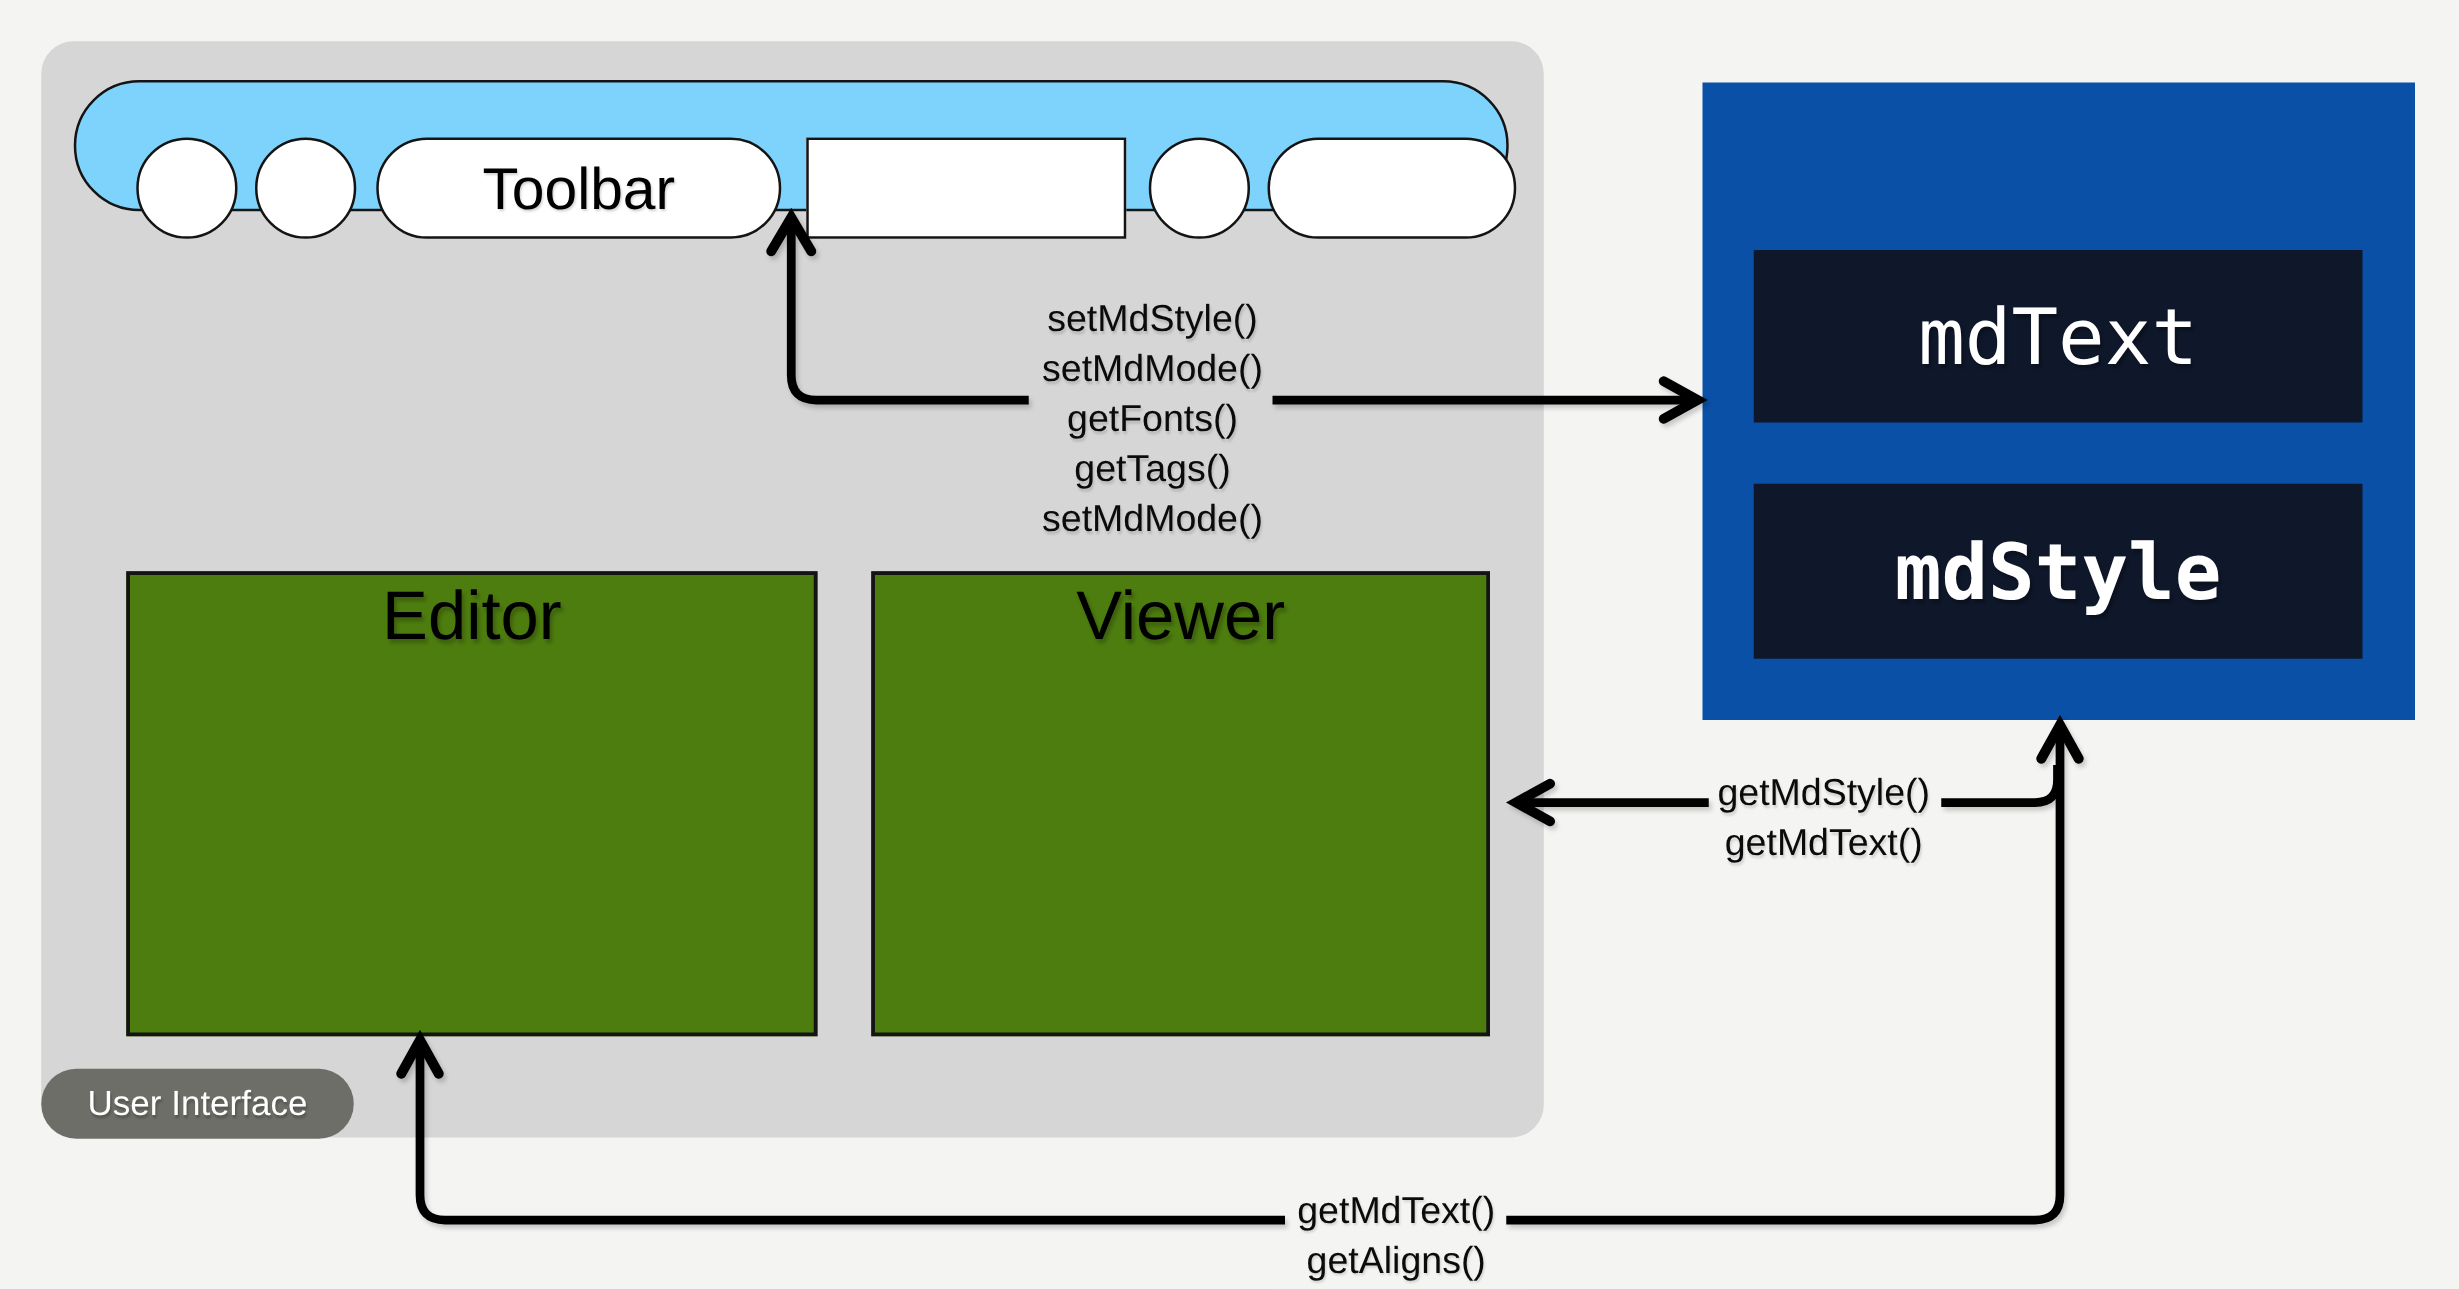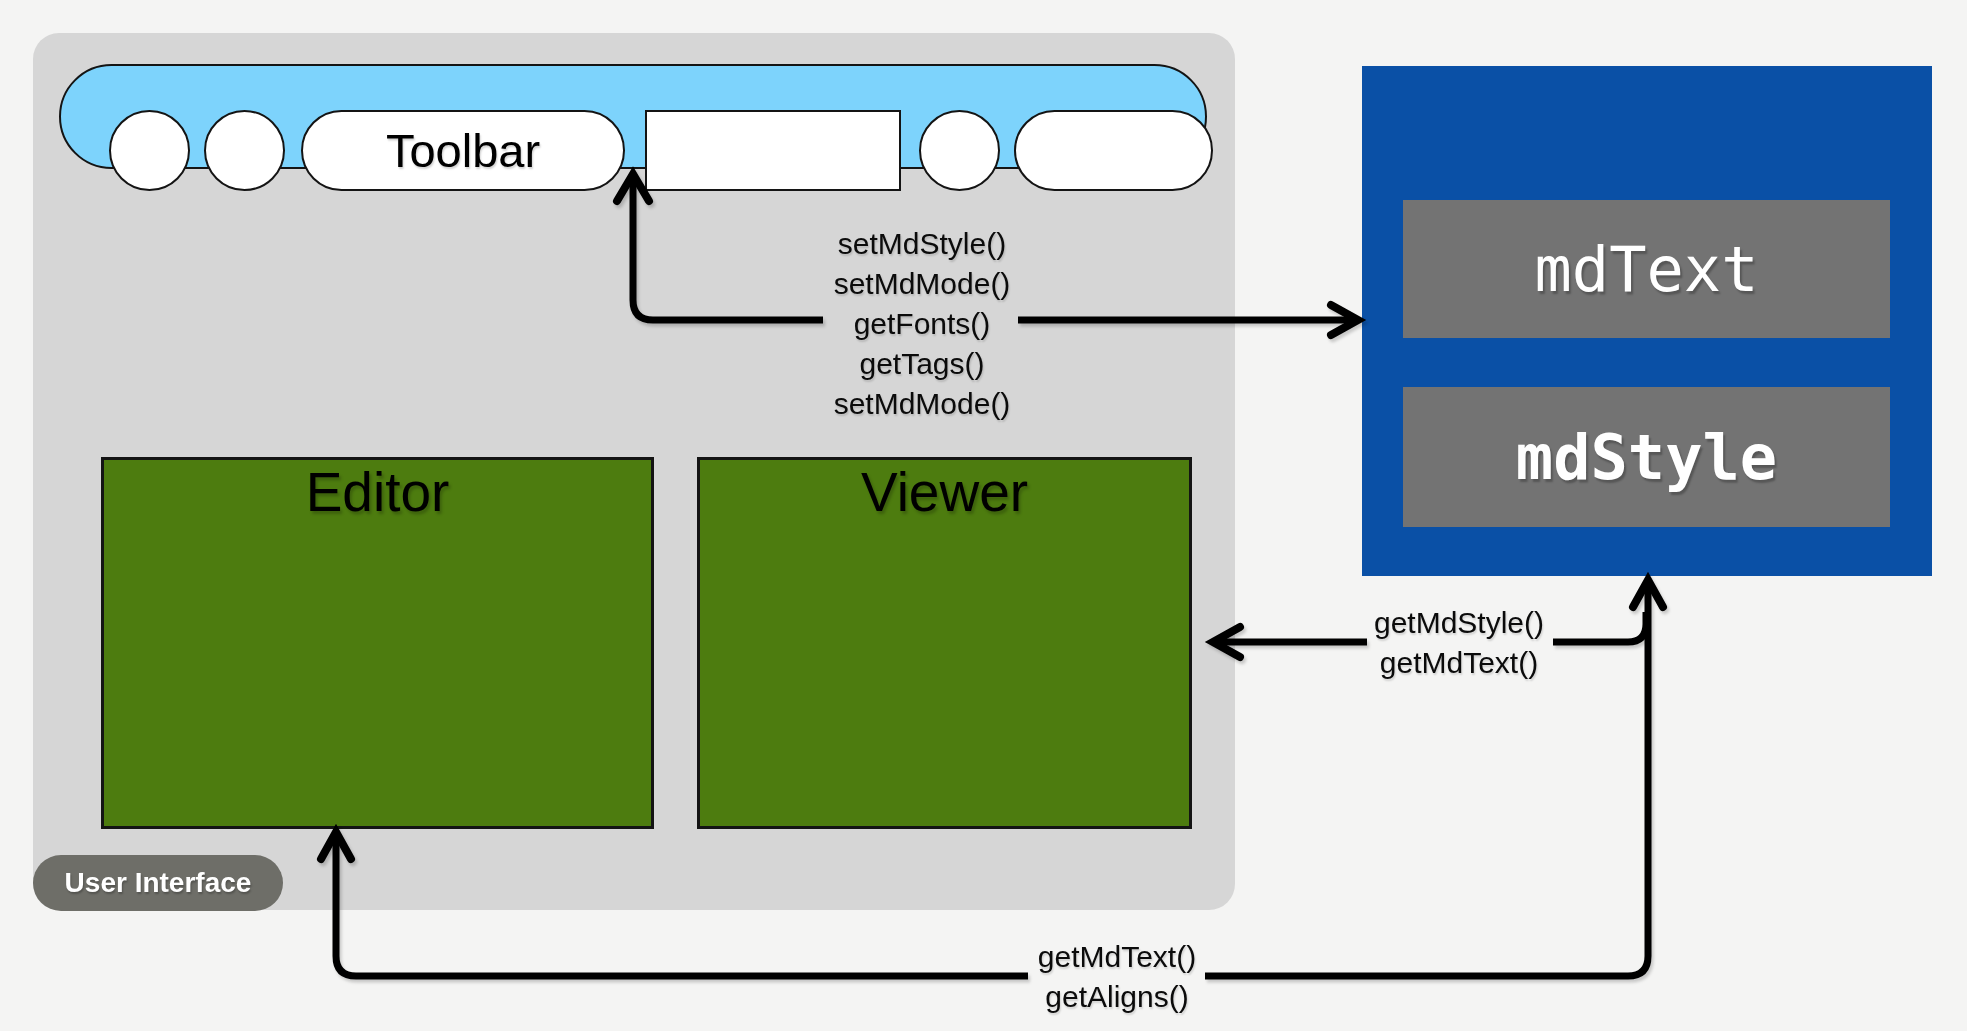--- a/index.html
+++ b/index.html
@@ -32,47 +32,48 @@
     display:flex;justify-content:center;margin-left:44px;
   }
   .editor-box{left:24px;top:424px;width:553px;height:372px;}
   .viewer-box{left:620px;top:424px;width:495px;height:372px;}
   .white-box span{font-size:55px;color:#000;text-shadow:2px 3px 3px rgba(0,0,0,.22);}
   
   .ui-badge{
     position:absolute;left:0px;top:822px;width:250px;height:56px;background:#6e6e68;
     border-radius:28px;display:flex;align-items:center;justify-content:center;
   }
-  .ui-badge span{color:#ffffff;font-size:28px;text-shadow:1px 2px 2px rgba(0,0,0,.25);font-weight:bold;}
+  .ui-badge span{color:#ffffff;font-size:28px;text-shadow:1px 2px 2px rgba(0,0,0,.25);}
   
   .service{
     position:absolute;left:1362px;top:66px;width:570px;height:510px;background:#0a50a6;
     font-family:"DejaVu Sans Mono","Liberation Mono",monospace;
   }
   .service-title{
     position:absolute;left:0;top:69px;width:100%;text-align:center;
     font-size:64px;line-height:64px;color:#ffffff;text-shadow:2px 3px 2px rgba(0,0,0,.25);
   }
   .store{
-    position:absolute;left:41px;width:487px;background:#737373;
+    position:absolute;left:41px;width:487px;background:#0f172a;
     display:flex;align-items:center;justify-content:center;
   }
   .store-mdtext{top:134px;height:138px;}
   .store-mdstyle{top:321px;height:140px;font-weight:bold;}
   .store span{font-size:62px;color:#ffffff;text-shadow:2px 3px 2px rgba(0,0,0,.25);}
   
   .connectors{position:absolute;left:0;top:0;width:1967px;height:1031px;
     filter:drop-shadow(2px 3px 1.5px rgba(0,0,0,.18));}
   .connectors path,.connectors polyline{fill:none;stroke:#000;stroke-width:7px;}
   .connectors polyline{stroke-width:8px;stroke-linecap:round;stroke-linejoin:miter;}
   
   .method-block{
     position:absolute;transform:translate(-50%,-50%);text-align:center;
     font-size:30px;line-height:40px;color:#0b0b0b;white-space:nowrap;
     text-shadow:1px 2px 2px rgba(0,0,0,.15);
+    margin-top:12px;
   }
   .mb-a{left:922px;top:324px;}
   .mb-b{left:1459px;top:643px;}
   .mb-c{left:1117px;top:977px;}
 </style>
 </head>
 <body>
 
 <div class="canvas">
 

